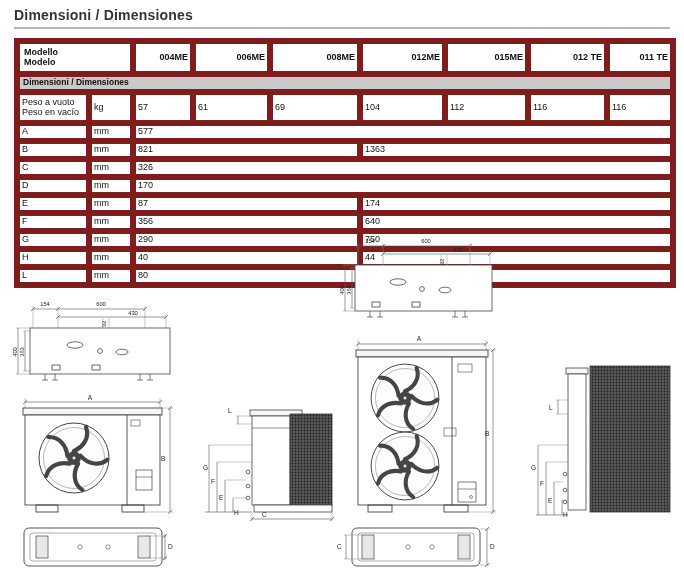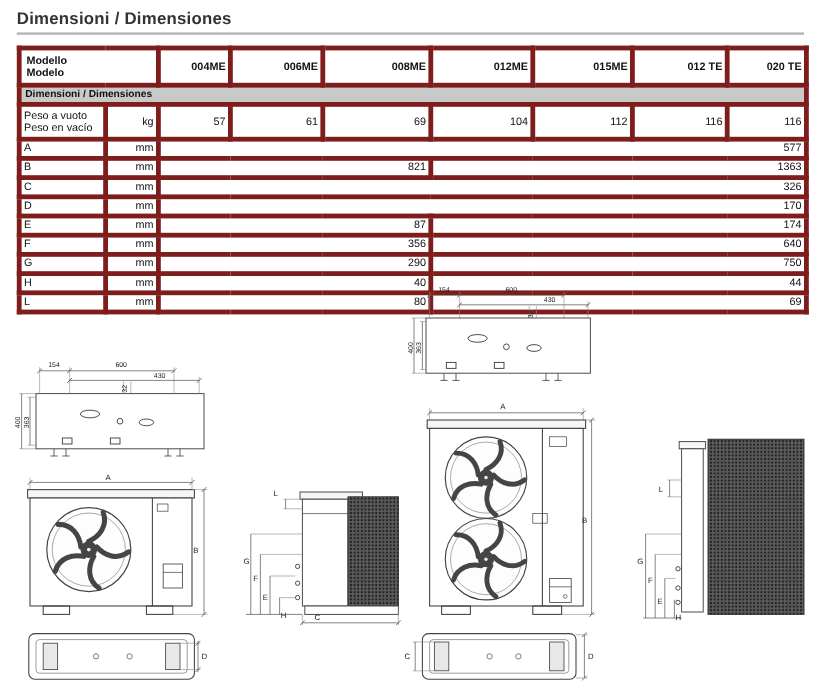--- a/index.html
+++ b/index.html
@@ -9,30 +9,30 @@
   }
   .page-title{
     position:absolute;left:14px;top:7px;font-size:14px;font-weight:bold;color:#333;
     letter-spacing:.2px;
   }
   .title-rule{position:absolute;left:14px;top:27px;width:656px;height:0;border-top:2px solid #b5b5b5;}
   table.dims{
     position:absolute;left:14px;top:38px;width:656px;border-collapse:collapse;table-layout:fixed;
     font-size:9px;color:#111;
   }
-  table.dims td,table.dims th{border:4px solid #7f1d1d;padding:0 2px;vertical-align:middle;line-height:1.1;}
+  table.dims td,table.dims th{border:6px solid #7f1d1d;padding:0 2px;vertical-align:middle;line-height:1.1;}
   table.dims{border:1px solid #555;}
   tr.hdr th{height:27px;font-weight:bold;font-size:9px;text-align:right;}
   tr.hdr th.lblcell{text-align:left;padding-left:4px;}
   tr.sec td{height:12px;background:#c9c9c9;font-weight:bold;font-size:8.5px;text-align:left;padding-left:3px;}
   tr.wgt td{height:25px;}
   tr.dim td{height:12px;}
   td.lbl{text-align:left;padding-left:4px;}
-  td.unit{text-align:right;padding-left:4px;}
-  td.val{text-align:right;}
+  td.unit{text-align:left;padding-left:4px;}
+  td.val{text-align:left;}
   .two-line div{white-space:nowrap;}
   svg.drawings{position:absolute;left:0;top:230px;}
 </style>
 </head>
 <body>
 
 <div class="page-title">Dimensioni / Dimensiones</div>
 <div class="title-rule"></div>
 
 <table class="dims">
@@ -52,21 +52,21 @@
     <th class="lblcell two-line" colspan="2">
       <div>Modello</div>
       <div>Modelo</div>
     </th>
     <th>004ME</th>
     <th>006ME</th>
     <th>008ME</th>
     <th>012ME</th>
     <th>015ME</th>
     <th>012 TE</th>
-    <th>020 TE</th>
+    <th>011 TE</th>
   </tr>
   <tr class="sec">
     <td colspan="9">Dimensioni / Dimensiones</td>
   </tr>
   <tr class="wgt">
     <td class="lbl two-line">
       <div>Peso a vuoto</div>
       <div>Peso en vacío</div>
     </td>
     <td class="unit">kg</td>

